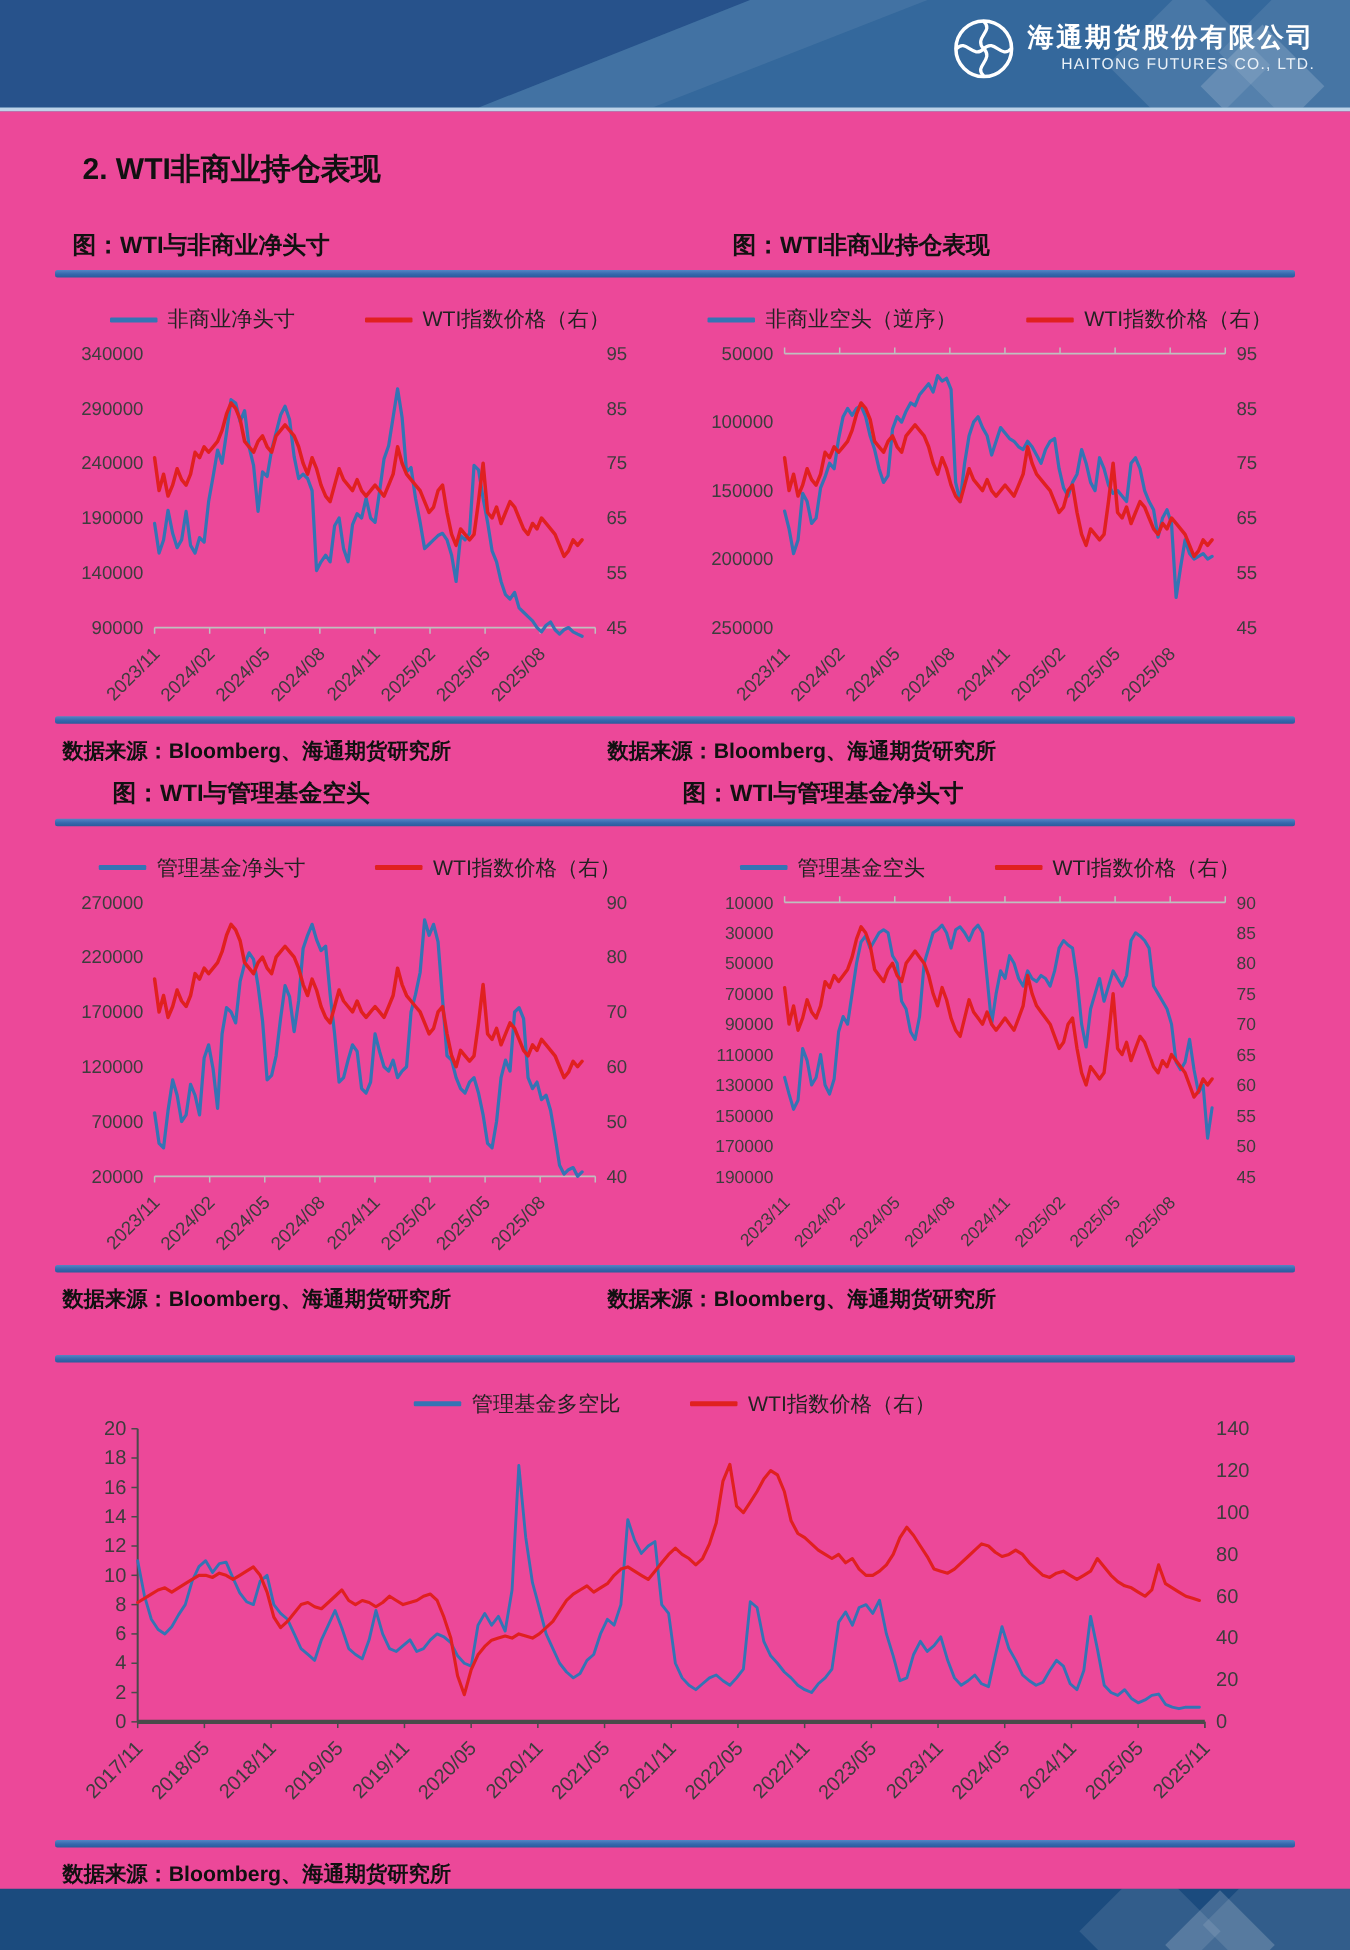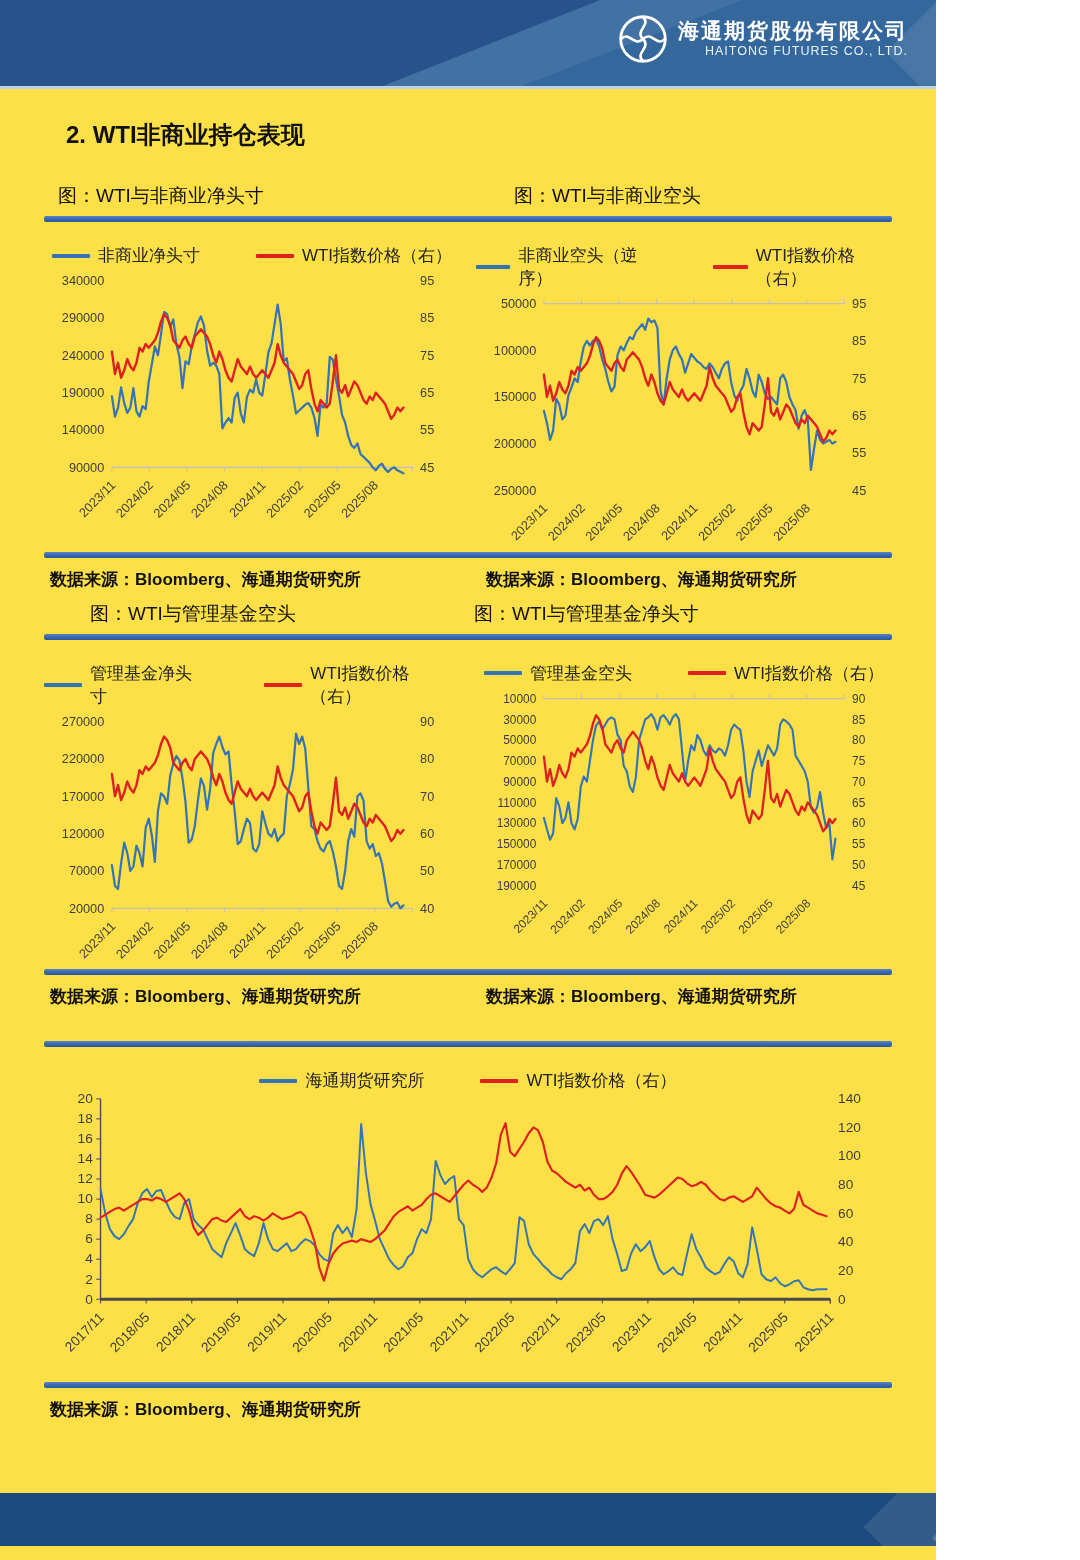--- a/index.html
+++ b/index.html
@@ -1,17 +1,17 @@
 <!DOCTYPE html>
 <html><head>
 <meta charset="utf-8">
 <style>
   html,body{margin:0;padding:0;background:#ffffff;}
   body{width:1080px;font-family:"Liberation Sans","DejaVu Sans",sans-serif;color:#1a1a1a;}
-  .page{width:936px;height:1560px;display:flex;flex-direction:column;overflow:hidden;background:#fde047;}
+  .page{width:1080px;height:1560px;display:flex;flex-direction:column;overflow:hidden;background:#ec4899;}
 
   
   .topbar{position:relative;height:86px;background:#34689c;border-bottom:3px solid #bcd2e8;overflow:hidden;flex:none;}
   .tb-dark{position:absolute;left:0;top:0;width:100%;height:100%;
     clip-path:polygon(0 0,600px 0,383px 100%,0 100%);background:#27528b;}
   .tb-light{position:absolute;left:0;top:0;width:100%;height:100%;
     clip-path:polygon(600px 0,742px 0,522px 100%,383px 100%);background:rgba(255,255,255,0.07);}
   .tb-diamond,.fb-diamond{position:absolute;transform:rotate(45deg);background:rgba(255,255,255,0.12);}
   .tb-d1{width:92px;height:92px;left:905px;top:6px;background:rgba(255,255,255,0.10);}
   .tb-d2{width:70px;height:70px;left:975px;top:34px;background:rgba(255,255,255,0.16);}
@@ -24,21 +24,21 @@
   
   .botbar{position:relative;height:53px;background:#1b4b7e;margin:0 0 14px 0;overflow:hidden;flex:none;}
   .fb-d1{width:80px;height:80px;left:880px;top:-6px;background:rgba(255,255,255,0.10);}
   .fb-d2{width:62px;height:62px;left:945px;top:14px;background:rgba(255,255,255,0.18);}
   .fb-d3{width:110px;height:110px;left:985px;top:-26px;background:rgba(255,255,255,0.10);}
 
   
   .content{flex:1;padding:0 44px;display:flex;flex-direction:column;}
   .section-title{font-size:24px;font-weight:bold;margin:30px 0 22px 22px;color:#111;}
   .titles-row{display:grid;grid-template-columns:1fr 1fr;margin-top:10px;}
-  .chart-title{font-size:19px;font-weight:normal;color:#111;padding-left:14px;}
+  .chart-title{font-size:19px;font-weight:bold;color:#111;padding-left:14px;}
   .chart-title.right-col{padding-left:46px;}
   .rule{height:6px;margin-top:7px;border-radius:2px;
     background:linear-gradient(180deg,#5585c4 0%,#3568ad 55%,#2b5b9c 100%);}
   .charts-row{display:grid;grid-template-columns:1fr 1fr;column-gap:16px;}
   figure.chart{margin:0;}
   .legend{display:flex;justify-content:center;align-items:center;gap:56px;margin:22px 0 0 0;}
   .legend-item{display:flex;align-items:center;gap:8px;font-size:17px;color:#222;}
   .swatch{display:inline-block;width:38px;height:4px;border-radius:1px;}
   .swatch.blue{background:#3474b4;}
   .swatch.red{background:#e02020;}
@@ -72,21 +72,21 @@
       </div>
     </div>
   </header>
 
   <main class="content">
 
     <h1 class="section-title">2. WTI非商业持仓表现</h1>
 
     <div class="titles-row">
       <div class="chart-title">图：WTI与非商业净头寸</div>
-      <div class="chart-title right-col">图：WTI与非商业空头</div>
+      <div class="chart-title right-col">图：WTI非商业持仓表现</div>
     </div>
     <div class="rule"></div>
 
     <div class="charts-row">
       <figure class="chart">
         <div class="legend">
           <span class="legend-item">
               <i class="swatch blue"></i>
               <span class="legend-label">非商业净头寸</span>
             </span>
@@ -299,21 +299,21 @@
     </div>
 
     <div class="gap-lg"></div>
 
     <div class="rule"></div>
 
     <figure class="chart">
       <div class="legend">
         <span class="legend-item">
             <i class="swatch blue"></i>
-            <span class="legend-label">海通期货研究所</span>
+            <span class="legend-label">管理基金多空比</span>
           </span>
         <span class="legend-item">
             <i class="swatch red"></i>
             <span class="legend-label">WTI指数价格（右）</span>
           </span>
       </div>
       <svg class="chart-svg" viewBox="0 0 990 330">
           <text x="57" y="13" text-anchor="end" font-size="16" fill="#3d3d3d">20</text>
           <text x="57" y="36.400000000000006" text-anchor="end" font-size="16" fill="#3d3d3d">18</text>
           <text x="57" y="59.800000000000004" text-anchor="end" font-size="16" fill="#3d3d3d">16</text>

